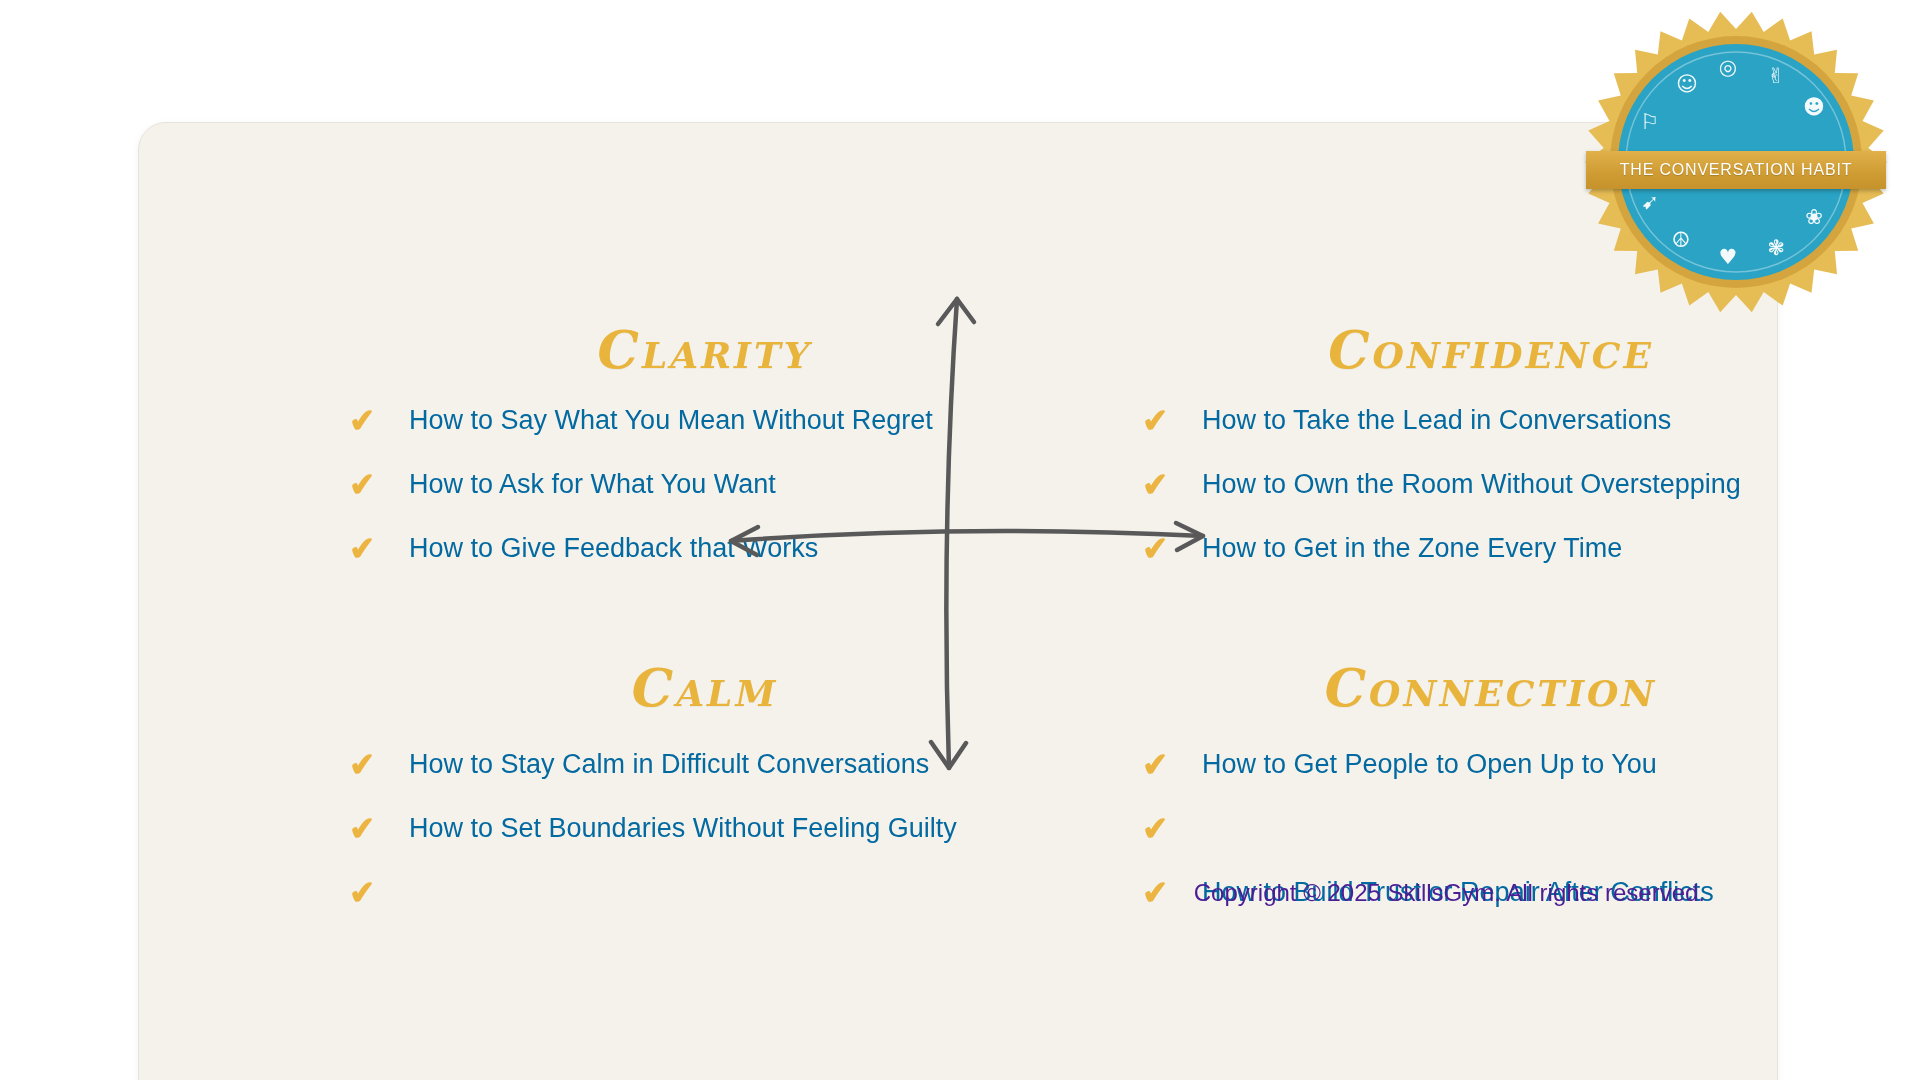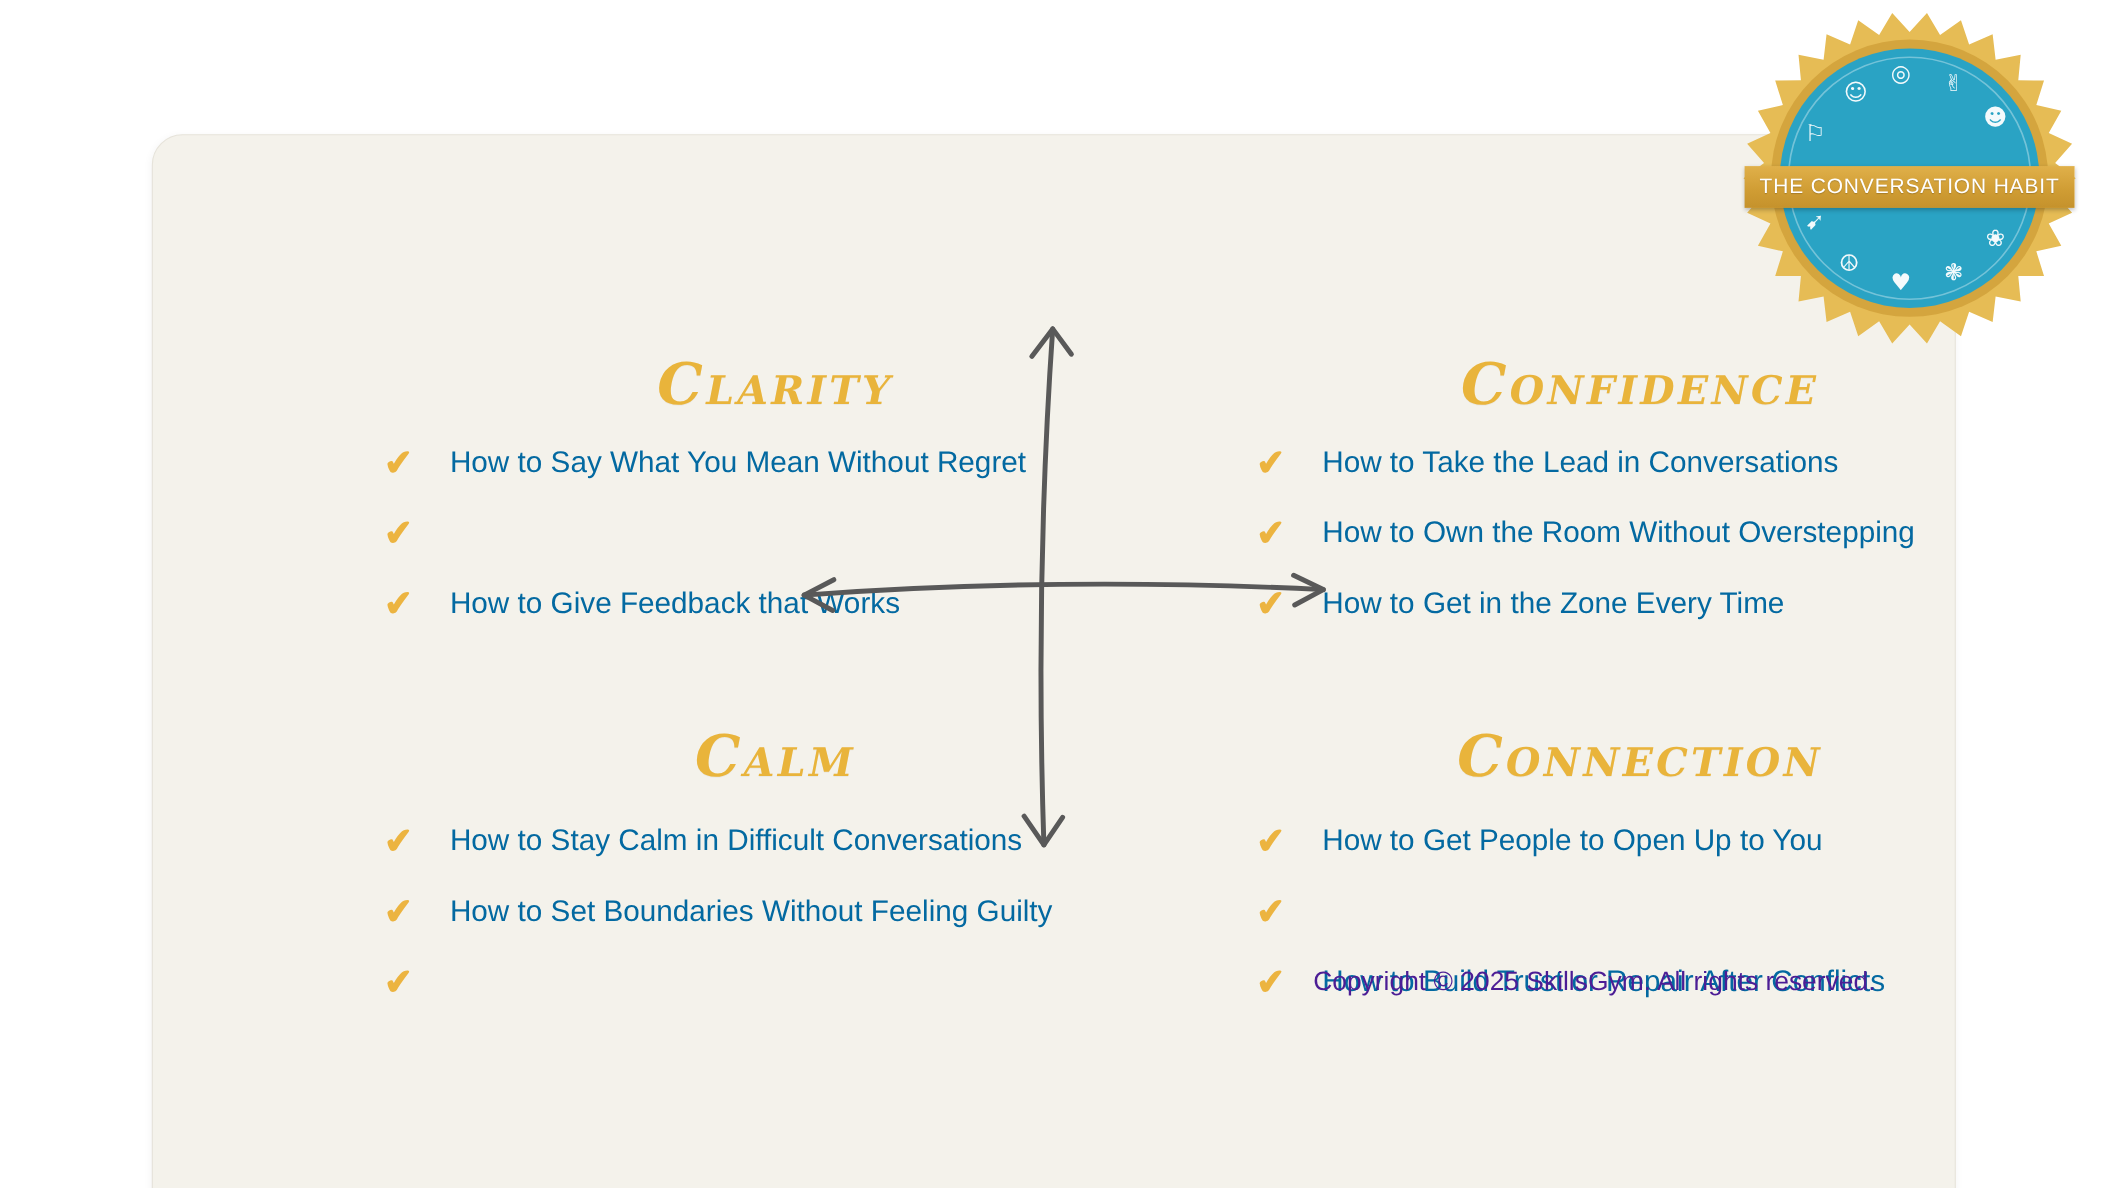--- a/index.html
+++ b/index.html
@@ -70,21 +70,21 @@
   .bi8 { left: 192px; top: 238px; }
   .bi9 { left: 230px; top: 207px; }
 
   .ribbon {
     position: absolute; left: 2px; top: 141px; width: 300px; height: 38px;
     background: linear-gradient(180deg, #e0b04a 0%, #cf9c33 60%, #c5922c 100%);
     box-shadow: 0 2px 4px rgba(0,0,0,0.25);
     display: flex; align-items: center; justify-content: center;
   }
   .ribbon-text {
-    color: #ffffff; font-size: 19px; letter-spacing: 0.8px; white-space: nowrap;
+    color: #ffffff; font-size: 16px; letter-spacing: 0.8px; white-space: nowrap;
     text-shadow: 0 1px 1px rgba(0,0,0,0.2);
   }
 </style>
 </head>
 <body>
 
 <div class="page">
 
   <div class="card">
 
@@ -93,20 +93,21 @@
     <div class="q-header hdr-calm">Calm</div>
     <div class="q-header hdr-connection">Connection</div>
 
     <div class="q-list list-clarity">
       <div class="item">
         <span class="check">✔</span>
         <span class="item-text">How to Say What You Mean Without Regret</span>
       </div>
       <div class="item">
         <span class="check">✔</span>
+        <span class="item-text">How to Ask for What You Want</span>
       </div>
       <div class="item">
         <span class="check">✔</span>
         <span class="item-text">How to Give Feedback that Works</span>
       </div>
     </div>
 
     <div class="q-list list-confidence">
       <div class="item">
         <span class="check">✔</span>

